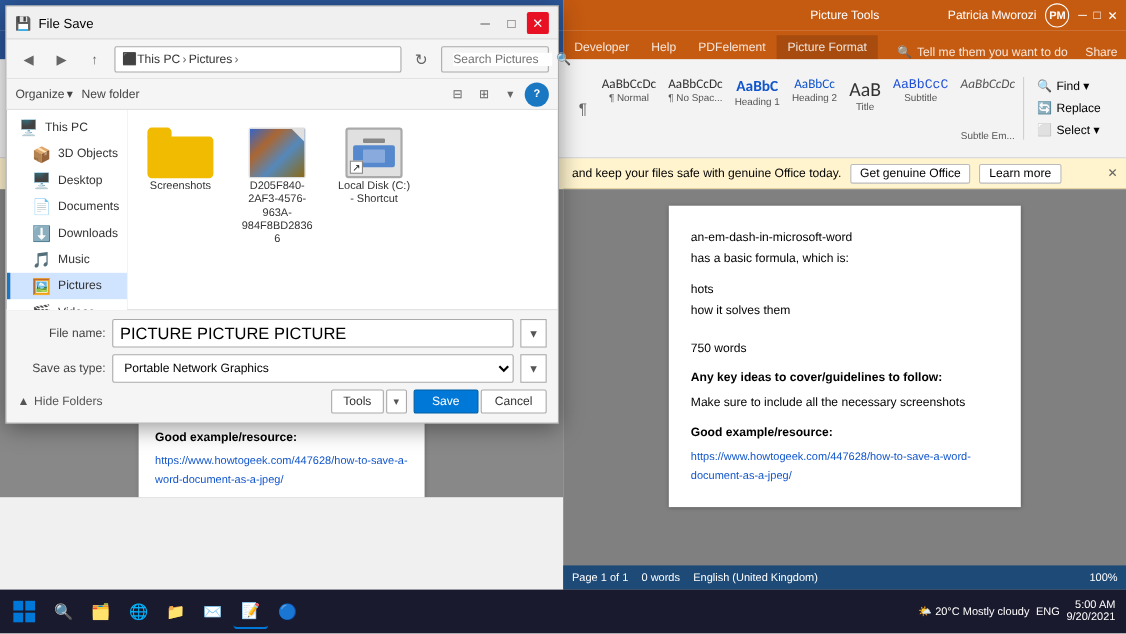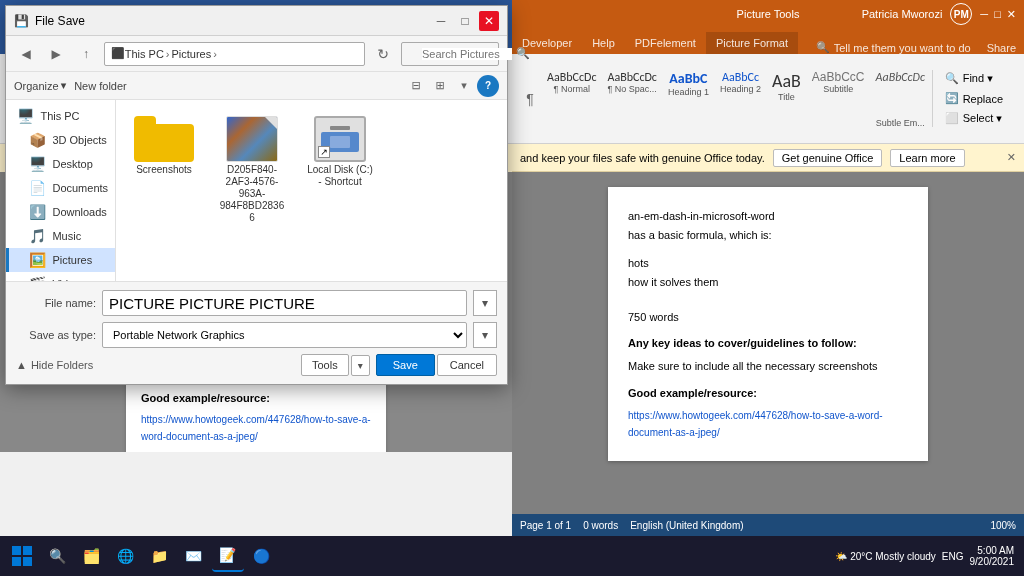--- a/index.html
+++ b/index.html
@@ -9,21 +9,21 @@
     .dialog-titlebar { height: 30px; background: #f0f0f0; border-bottom: 1px solid #d0d0d0; display: flex; align-items: center; padding: 0 8px; font-size: 12px; font-weight: 500; }
     .dialog-titlebar-icons { margin-left: auto; display: flex; gap: 4px; }
     .dialog-titlebar-btn { width: 20px; height: 20px; display: flex; align-items: center; justify-content: center; cursor: pointer; border-radius: 2px; font-size: 12px; color: #555; }
     .dialog-titlebar-btn.close { background: #e81123; color: white; }
 
     .dialog-toolbar { height: 36px; background: #f5f5f5; border-bottom: 1px solid #e0e0e0; display: flex; align-items: center; padding: 0 8px; gap: 6px; }
     .dialog-nav-btn { width: 24px; height: 24px; display: flex; align-items: center; justify-content: center; cursor: pointer; border-radius: 2px; color: #666; font-size: 12px; }
     .dialog-path { flex: 1; height: 24px; border: 1px solid #aaa; background: white; display: flex; align-items: center; padding: 0 6px; font-size: 11px; color: #333; border-radius: 2px; }
     .dialog-path-sep { color: #666; margin: 0 2px; }
     .dialog-refresh { width: 24px; height: 24px; display: flex; align-items: center; justify-content: center; color: #666; cursor: pointer; font-size: 14px; }
-    .dialog-search { width: 98px; height: 24px; border: 1px solid #aaa; padding: 0 20px; font-size: 11px; border-radius: 2px; display: flex; align-items: center; gap: 4px; }
+    .dialog-search { width: 98px; height: 24px; border: 1px solid #aaa; padding: 0 10px; font-size: 11px; border-radius: 2px; display: flex; align-items: center; gap: 4px; }
     .dialog-search input { border: none; outline: none; font-size: 11px; width: 90px; }
 
     .dialog-secondbar { height: 28px; background: #f5f5f5; border-bottom: 1px solid #e0e0e0; display: flex; align-items: center; padding: 0 8px; gap: 8px; font-size: 11px; color: #444; }
     .dialog-organize { cursor: pointer; display: flex; align-items: center; gap: 2px; }
     .dialog-new-folder { cursor: pointer; font-size: 11px; color: #444; }
     .dialog-view-btns { margin-left: auto; display: flex; gap: 2px; }
     .dialog-view-btn { width: 22px; height: 22px; display: flex; align-items: center; justify-content: center; cursor: pointer; border-radius: 2px; color: #666; }
     .dialog-help { width: 22px; height: 22px; display: flex; align-items: center; justify-content: center; background: #1a78c2; color: white; border-radius: 50%; font-size: 10px; font-weight: bold; cursor: pointer; }
 
     .dialog-body { display: flex; flex: 1; overflow: hidden; }
@@ -149,21 +149,21 @@
     </div>
     <div style="display:flex;flex-direction:column;align-items:center;padding:2px 4px;border:1px solid transparent;cursor:pointer;min-width:48px;">
       <div style="font-size:12px;font-family:Calibri;color:#1155cc;">AaBbCc</div>
       <div style="font-size:9px;color:#555;">Heading 2</div>
     </div>
     <div style="display:flex;flex-direction:column;align-items:center;padding:2px 4px;border:1px solid transparent;cursor:pointer;min-width:36px;">
       <div style="font-size:18px;font-family:Calibri;color:#333;">AaB</div>
       <div style="font-size:9px;color:#555;">Title</div>
     </div>
     <div style="display:flex;flex-direction:column;align-items:center;padding:2px 4px;border:1px solid transparent;cursor:pointer;min-width:42px;">
-      <div style="font-size:12px;font-family:Liberation Sans, sans-serif;color:#737373;">AaBbCcC</div>
+      <div style="font-size:12px;font-family:Liberation Mono, monospace;color:#1d4ed8;">AaBbCcC</div>
       <div style="font-size:9px;color:#555;">Subtitle</div>
     </div>
     <div style="display:flex;flex-direction:column;align-items:center;padding:2px 4px;border:1px solid transparent;cursor:pointer;min-width:52px;">
       <div style="font-size:12px;font-family:Calibri;color:#555;font-style:italic;">AaBbCcDc</div>
       <div style="font-size:9px;color:#555;margin-top:34px;">Subtle Em...</div>
     </div>
   </div>
 
   <div style="border-left:1px solid #d0d0d0;padding-left:8px;display:flex;flex-direction:column;gap:3px;">
     <div style="display:flex;align-items:center;gap:4px;font-size:11px;cursor:pointer;padding:2px 4px;">

